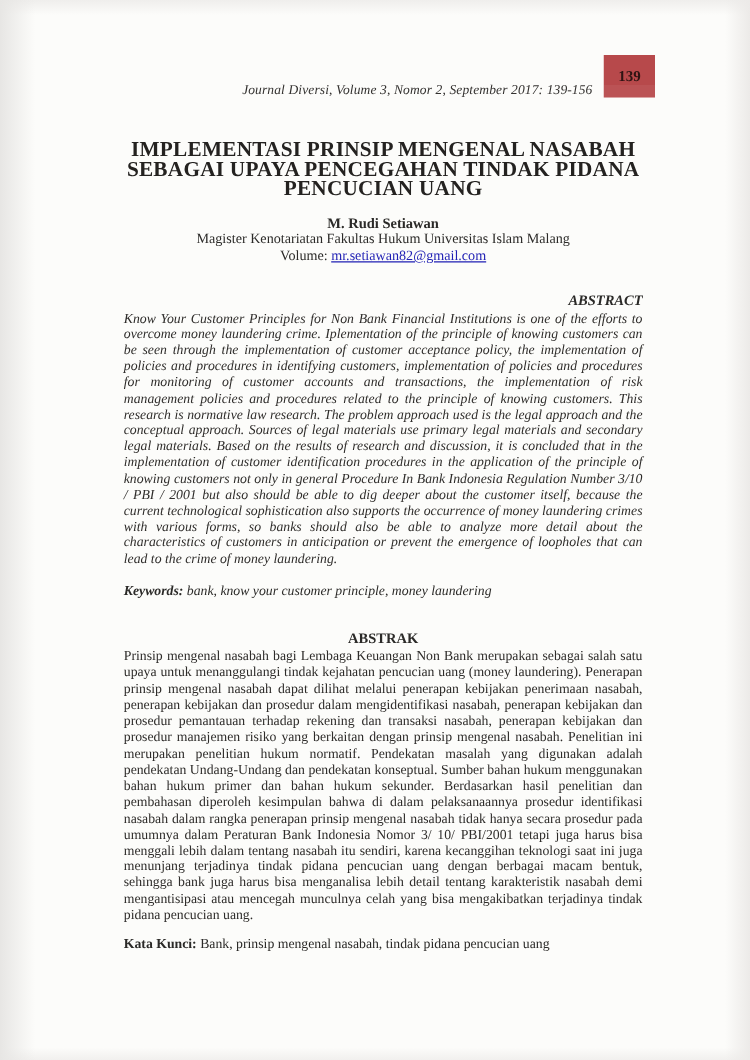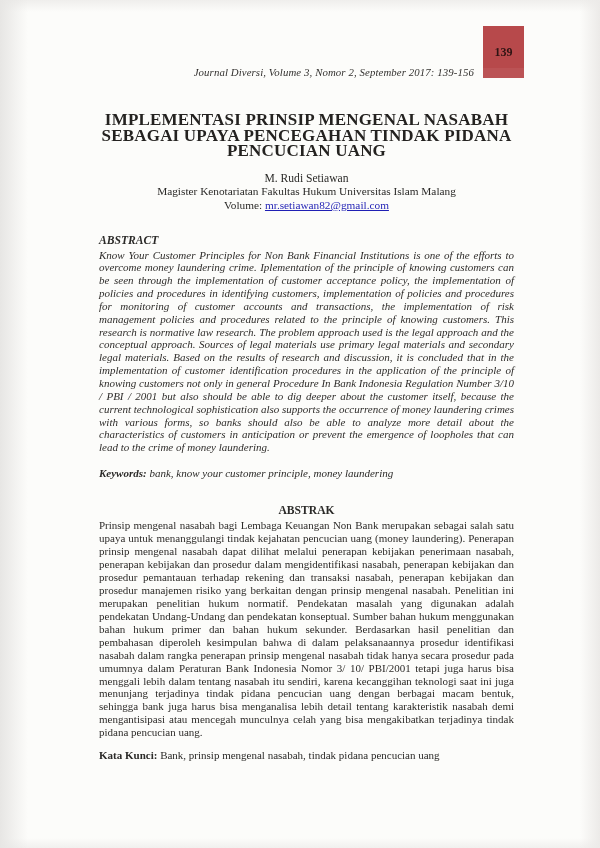--- a/index.html
+++ b/index.html
@@ -21,45 +21,45 @@
 
   .running-head {
     position:absolute; top:36px; left:0; width:524px; height:42px;
     display:flex; justify-content:flex-end; align-items:flex-end; gap:9px;
   }
   .journal-line {
     font-style:italic; font-size:10.8px; color:#33312f; letter-spacing:0.1px;
     white-space:nowrap;
   }
   .page-badge {
-    width:41px; height:52px; flex:0 0 41px;
+    width:41px; height:34px; flex:0 0 41px;
     display:flex; align-items:center; justify-content:center;
     font-weight:bold; font-size:12px; color:#2e1413;
     box-shadow: inset 0 -10px 0 rgba(255,255,255,0.06);
   }
 
   .content {
     position:absolute; left:99px; top:0; width:415px;
   }
 
   .article-title {
     margin-top:112px;
     text-align:center; font-weight:bold;
     font-size:17px; line-height:15.6px; color:#242220;
     letter-spacing:0.2px;
   }
 
   .byline { margin-top:13px; text-align:center; }
-  .author    { font-weight:normal; font-size:11.6px; line-height:13.6px; }
+  .author    { font-weight:bold; font-size:11.6px; line-height:13.6px; }
   .affiliation { font-size:11.3px; line-height:13.6px; }
   .email-line  { font-size:11.3px; line-height:13.6px; }
   .email-link  { color:#1f1fb4; text-decoration:underline; cursor:pointer; }
 
   .section-heading-en {
-    margin-top:21px; text-align:left;
+    margin-top:21px; text-align:right;
     font-weight:bold; font-style:italic; font-size:11.6px; line-height:14px;
   }
   .abstract-en {
     margin-top:1px; text-align:justify;
     font-style:italic; font-size:11px; line-height:12.85px; color:#2e2c2a;
   }
   .keywords-line {
     margin-top:13px; font-style:italic; font-size:11px; line-height:13px;
   }
   .keywords-line .kw-label { font-weight:bold; }

